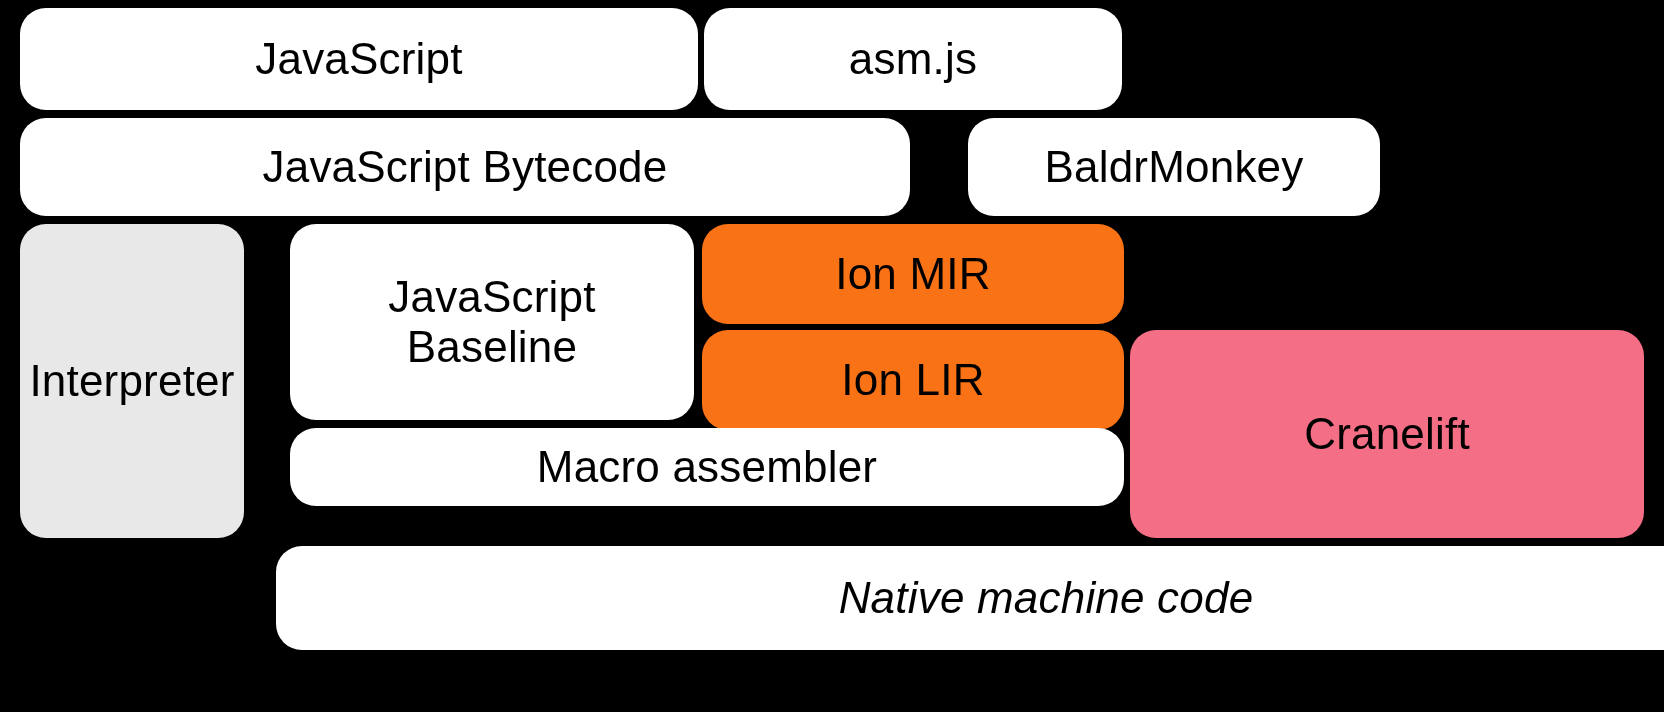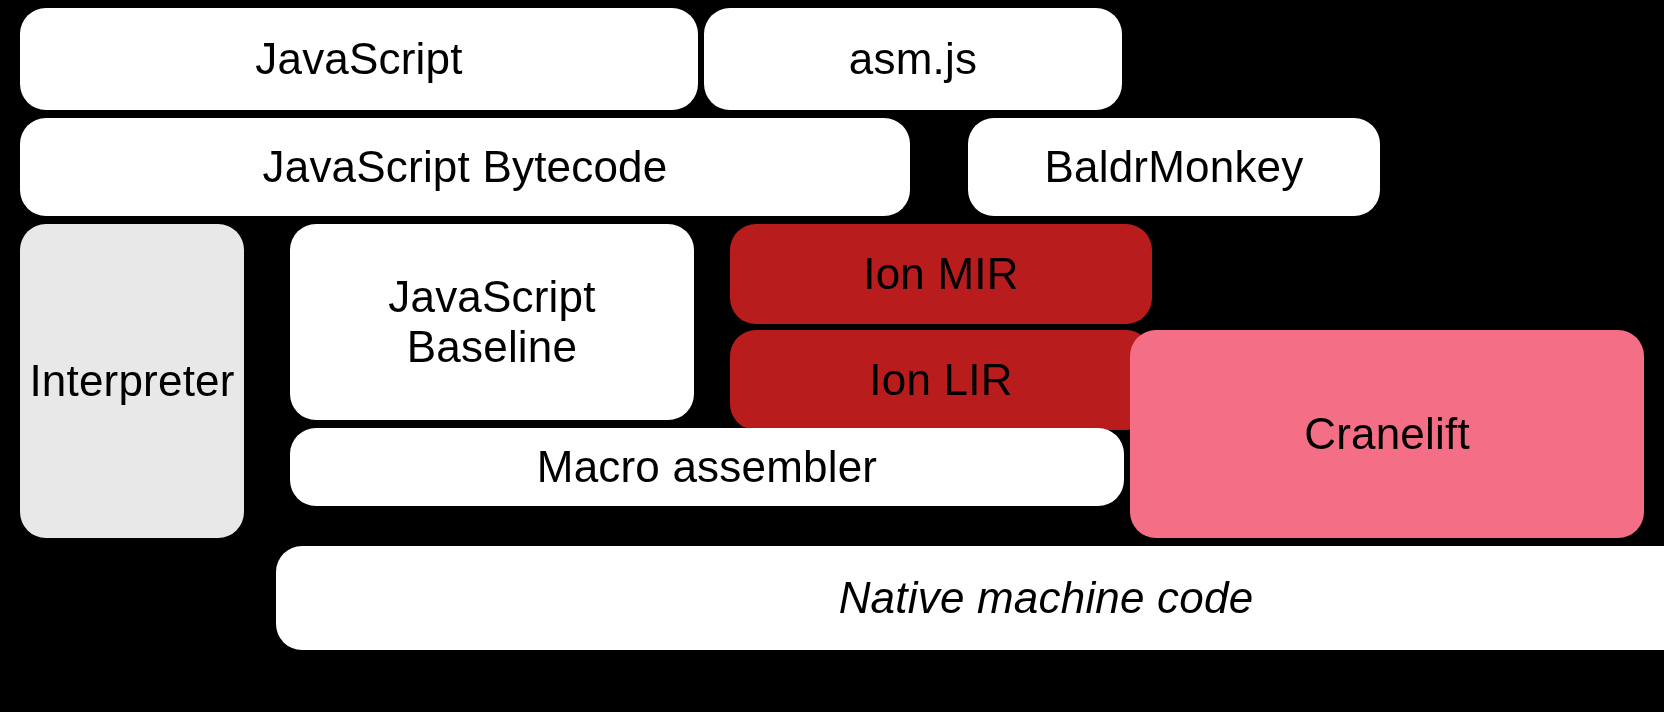--- a/index.html
+++ b/index.html
@@ -28,21 +28,21 @@
     border-radius: 26px;
     font-size: 44px;
     line-height: 1.14;
     font-weight: 400;
     letter-spacing: 0.2px;
     white-space: pre-line;
     user-select: none;
   }
   .box.white  { background: #FFFFFF; }
   .box.grey   { background: #E8E8E8; }
-  .box.green  { background: #b91c1c; margin-left: 28px; }
+  .box.green  { background: #f97316; }
   .box.pink   { background: #F46E86; }
 
   
   #b-javascript        { left: 20px;   top: 8px;   width: 678px;  height: 102px; }
   #b-asmjs             { left: 704px;  top: 8px;   width: 418px;  height: 102px; }
   #b-wasm              { left: 1128px; top: 8px;   width: 516px;  height: 102px; }
 
   
   #b-js-bytecode       { left: 20px;   top: 118px; width: 890px;  height: 98px;  }
   #b-baldrmonkey       { left: 920px;  top: 118px; width: 412px;  height: 98px; margin-left: 48px;  }

